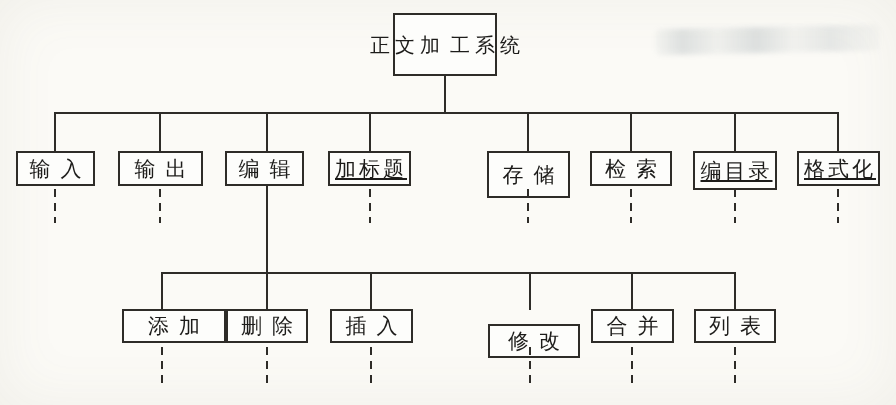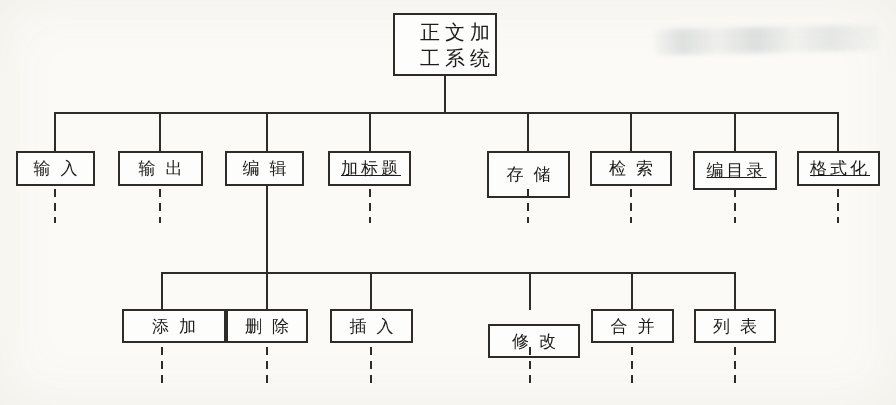--- a/index.html
+++ b/index.html
@@ -43,28 +43,27 @@
     position: absolute;
     box-sizing: border-box;
     border: 2px solid var(--box-border);
     background: var(--box-bg);
     display: flex;
     align-items: center;
     justify-content: center;
     color: #1d1c1a;
   }
   .node span { display: block; white-space: nowrap; }
-  .lvl { font-size: 17px; }
+  .lvl { font-size: 21px; }
   .sp2 span { letter-spacing: 10px; padding-left: 10px; }
   .sp3 span { letter-spacing: 3px; padding-left: 3px; text-decoration: underline; }
   .root {
-    flex-direction: column;
+    flex-direction: row;
     font-size: 20px;
     line-height: 26px;
-    align-items: flex-end;
   }
   .root span { letter-spacing: 5px; padding-left: 5px; }
   .vline { position: absolute; width: 2px; background: var(--line); }
   .hline { position: absolute; height: 2px; background: var(--line); }
   .vdash {
     position: absolute; width: 2px;
     background: repeating-linear-gradient(to bottom,
       var(--line) 0px, var(--line) 8px,
       transparent 8px, transparent 14px);
   }

